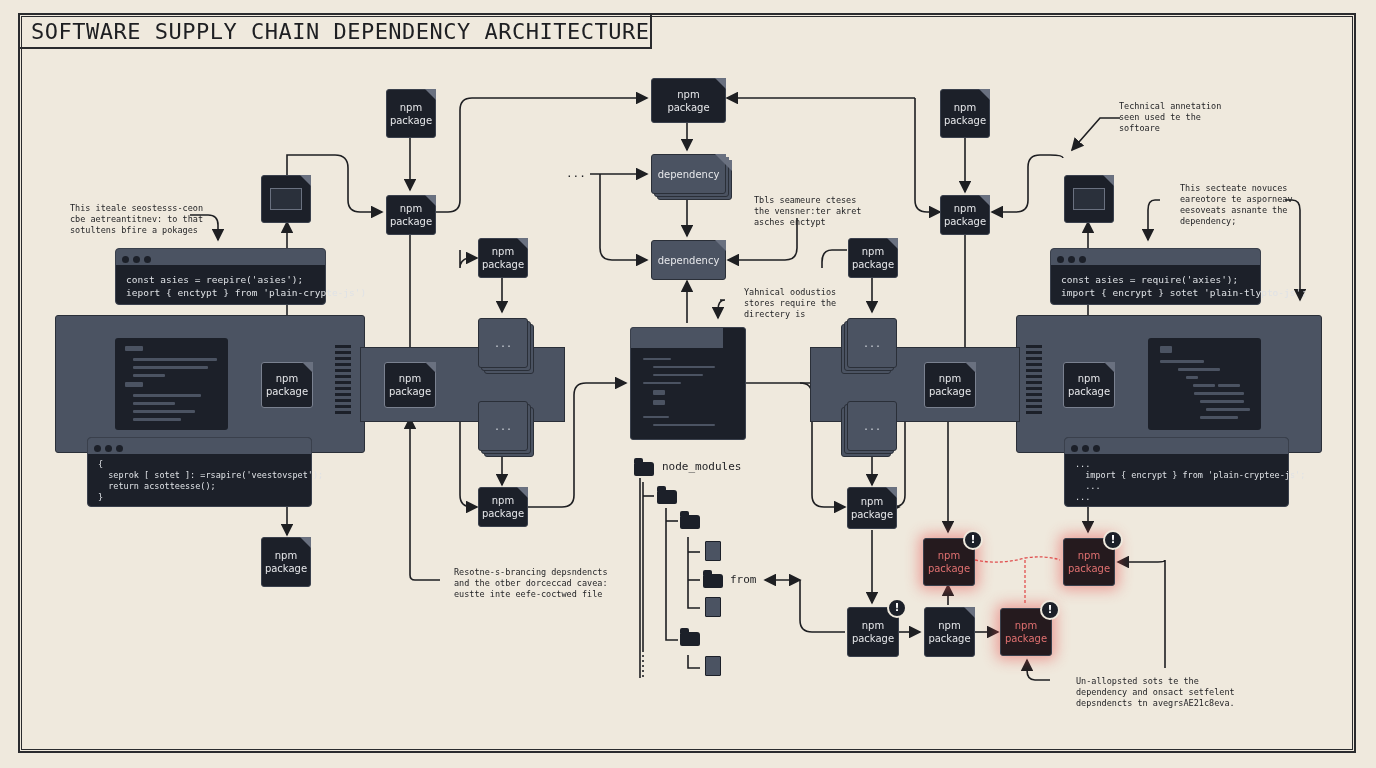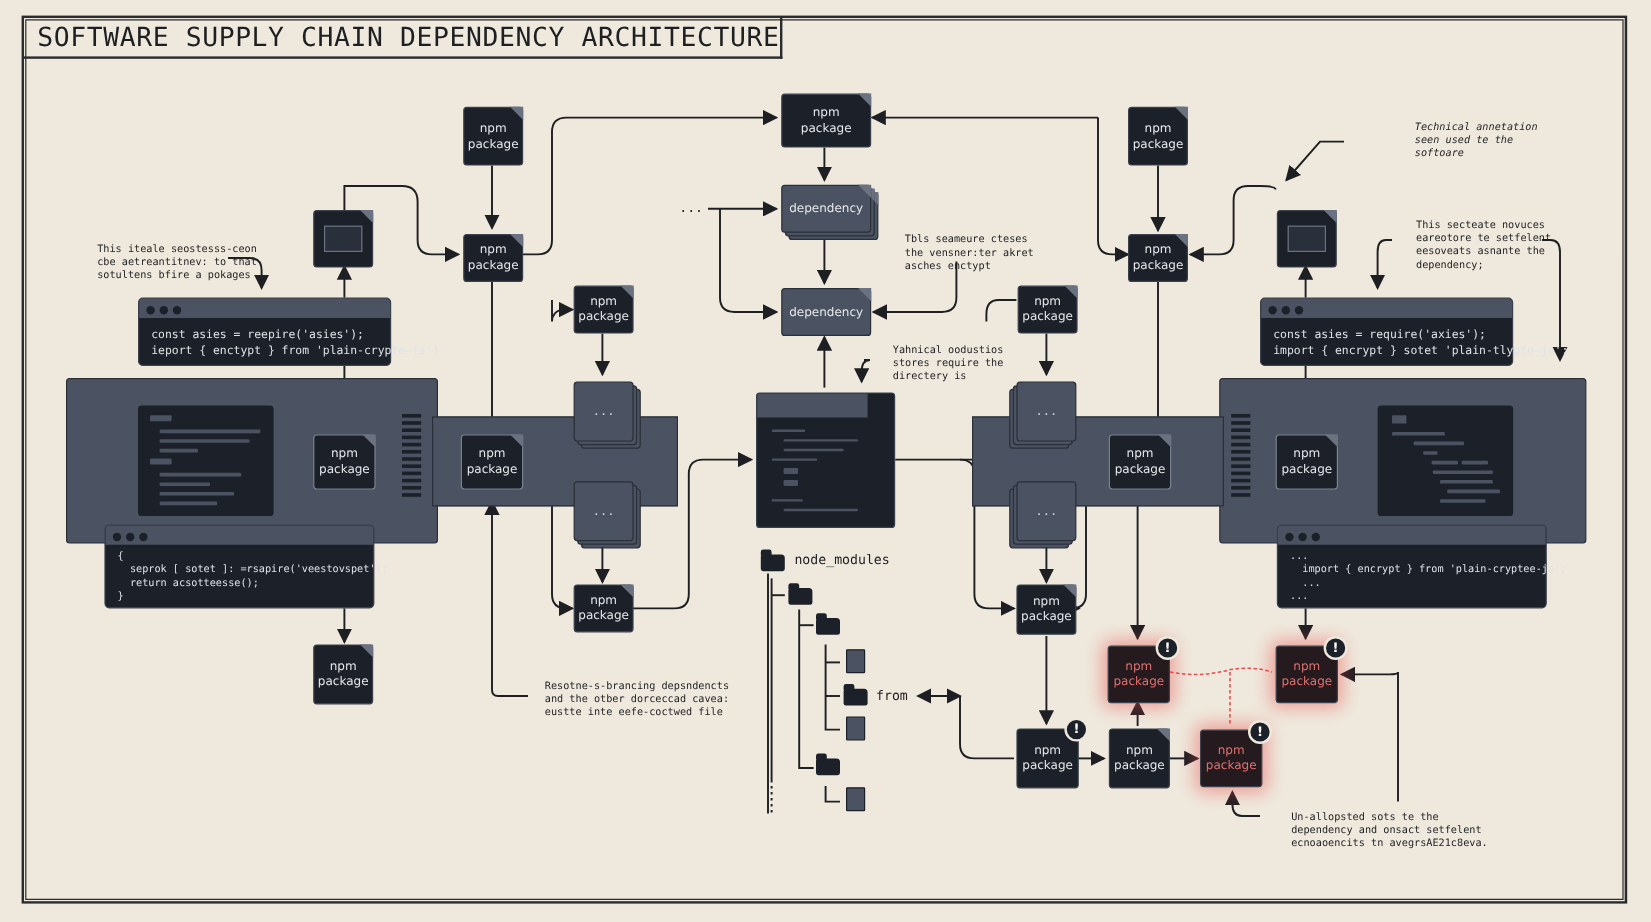--- a/index.html
+++ b/index.html
@@ -322,42 +322,42 @@
 <div class="term" style="left:1064px;top:437px;width:225px;height:70px;">
   <div class="bar">
       <div class="dots"><span></span><span></span><span></span></div>
     </div>
   <pre style="padding-top:5px;font-size:8.5px;line-height:11px;">...
   import { encrypt } from 'plain-cryptee-js';
   ...
 ...</pre>
 </div>
 
-<div class="note" style="left:81px;top:203px;">This iteale seostesss-ceon
+<div class="note" style="left:70px;top:203px;">This iteale seostesss-ceon
 cbe aetreantitnev: to that
 sotultens bfire a pokages</div>
 <div class="note" style="left:754px;top:195px;">Tbls seameure cteses
 the vensner:ter akret
 asches enctypt</div>
 <div class="note" style="left:744px;top:287px;">Yahnical oodustios
 stores require the
 directery is</div>
-<div class="note" style="left:1179px;top:101px;font-style:italic;">Technical annetation
+<div class="note" style="left:1119px;top:101px;">Technical annetation
 seen used te the
 softoare</div>
 <div class="note" style="left:1180px;top:183px;">This secteate novuces
-eareotore te setfelent
+eareotore te asporneav
 eesoveats asnante the
 dependency;</div>
 <div class="note" style="left:454px;top:567px;">Resotne-s-brancing depsndencts
 and the otber dorceccad cavea:
 eustte inte eefe-coctwed file</div>
 <div class="note" style="left:1076px;top:676px;">Un-allopsted sots te the
 dependency and onsact setfelent
-ecnoaoencits tn avegrsAE21c8eva.</div>
+depsndencts tn avegrsAE21c8eva.</div>
 
 <div class="folder" style="left:634px;top:462px;"></div>
 <div class="tree-label" style="left:662px;top:460px;">node_modules</div>
 <svg style="position:absolute;left:0;top:0;" width="1376" height="768">
   <g stroke="#1e1f22" stroke-width="1.6" fill="none">
     <path d="M643 482 V650"></path>
     <path d="M643 650 V678" stroke-dasharray="2 3"></path>
     <path d="M643 496 H654"></path>
     <path d="M666 508 V640 H678"></path>
     <path d="M666 521 H678"></path>

